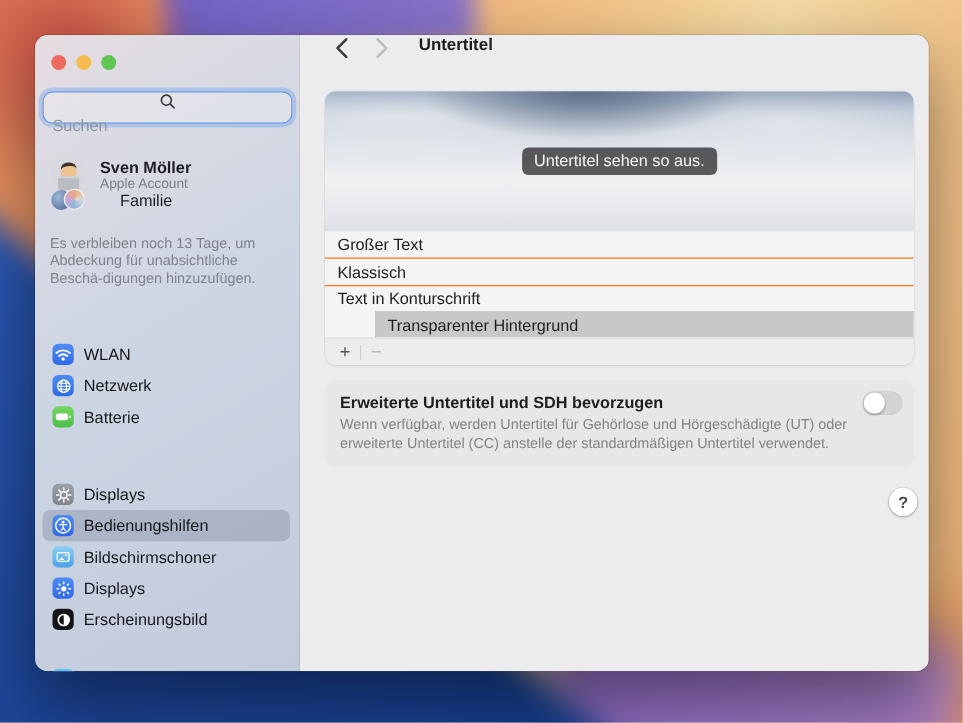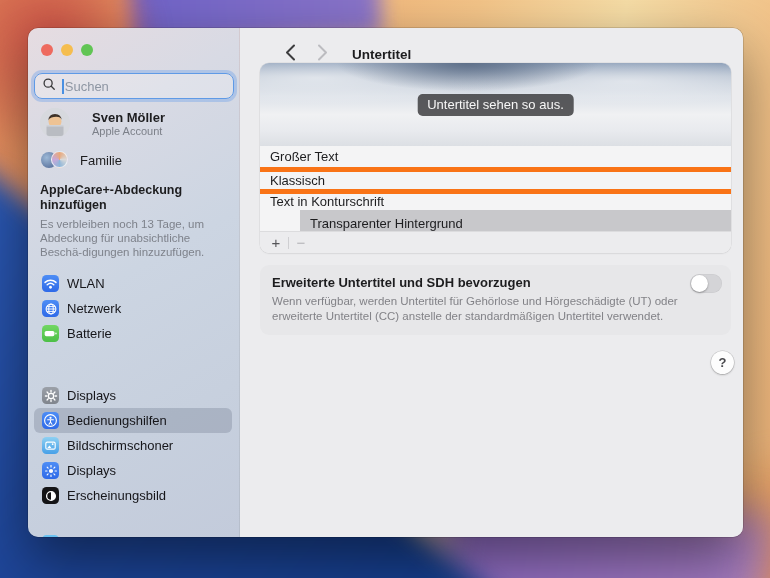--- a/index.html
+++ b/index.html
@@ -28,38 +28,38 @@
   
   .sidebar { position:relative; width:212px; flex:none;
     background:linear-gradient(150deg,#e6dce1 0%,#d8dae4 22%,#ccd5e2 48%,#c7d0de 75%,#c3cbdb 100%);
     border-right:1px solid rgba(0,0,0,.08); }
   .traffic { position:absolute; top:16px; left:13px; display:flex; gap:8px; }
   .traffic span { width:12px; height:12px; border-radius:50%; display:block; }
   .tl-red{ background:#ee6a5f; } .tl-yellow{ background:#f5bd4f; } .tl-green{ background:#61c554; }
 
   .search { position:absolute; top:45px; left:6px; width:200px; height:26px;
     background:rgba(255,255,255,.22); border:1.5px solid #5f9ae6; border-radius:8px;
-    box-shadow:0 0 0 3px rgba(96,156,235,.35); display:flex; align-items:center; padding:0 7px; }
+    box-shadow:0 0 0 3px rgba(96,156,235,.35); display:flex; align-items:center; padding:0 7px;flex-direction:column; }
   .search svg { flex:none; }
   .search .caret { width:2px; height:15px; background:#4a90e2; margin:0 1px 0 6px; }
   .search input { border:none; outline:none; background:transparent; width:100%;
     font-size:13px; color:#1d1d1f; font-family:inherit; }
   .search input::placeholder { color:#8e96a3; }
 
-  .profile { position:absolute; top:80px; left:12px; display:flex; align-items:center; gap:22px; }
+  .profile { position:absolute; top:96px; left:12px; display:flex; align-items:center; gap:10px; }
   .avatar { width:30px; height:30px; border-radius:50%; background:#d7d9de; overflow:hidden; flex:none; }
   .p-name { font-size:13px; font-weight:700; color:#1d1d1f; line-height:15px; }
   .p-sub { font-size:11px; color:#7c8089; }
 
   .family { position:absolute; top:122px; left:12px; display:flex; align-items:center; gap:10px; }
   .fam-icons { width:30px; height:20px; position:relative; flex:none; }
   .fam-icons i { position:absolute; border-radius:50%; display:block; }
   .fam-a { left:1px; top:2px; width:16px; height:16px; background:radial-gradient(circle at 35% 35%,#9db8d6,#49618f); }
   .fam-b { left:11px; top:1px; width:17px; height:17px; background:conic-gradient(#e8a87c,#d9d9d9,#8fb6d9,#c8a8d9,#e8a87c); border:1px solid rgba(255,255,255,.7); }
-  .fam-label { font-size:13px; color:#1d1d1f; }
+  .fam-label { font-size:13px; color:#1d1d1f;margin-left:16px; }
 
   .applecare { position:absolute; top:155px; left:12px; right:16px; }
   .ac-title { font-size:12.5px; font-weight:700; color:#1d1d1f; line-height:14.5px; }
   .ac-desc { margin-top:5px; font-size:11.5px; color:#7e828b; line-height:14px; }
 
   .nav-group { position:absolute; left:6px; right:7px; }
   .g1 { top:243px; } .g2 { top:355px; }
   .nav-item { height:25px; display:flex; align-items:center; padding-left:8px; gap:8px;
     border-radius:6px; cursor:default; }
   .nav-item.selected { background:rgba(96,106,128,.28); }
@@ -72,39 +72,39 @@
   .ic-lblue { background:linear-gradient(180deg,#8ed0f2,#47a0e8); }
   .ic-siri { background:#fdf1f4; }
   .ic-black { background:#141416; }
   .siri-swirl { width:12px; height:12px; border-radius:50%;
     background:conic-gradient(#f55fa0,#ff9a5c,#ffe29a,#8fdcff,#7f6df0,#f55fa0); filter:blur(.7px); }
   .partial-icon { position:absolute; left:14px; top:507px; width:17px; height:17px;
     border-radius:4.5px; background:linear-gradient(180deg,#6cc4f2,#3f9ae8); }
 
   
   .content { flex:1; background:#ececee; display:flex; flex-direction:column; position:relative; }
-  .content-header { height:34px; flex:none; display:flex; align-items:flex-end; padding-left:40px; }
+  .content-header { height:44px; flex:none; display:flex; align-items:flex-start; padding-left:23px; }
   .nav-arrow { width:20px; height:20px; display:flex; align-items:center; justify-content:center; }
   .nav-arrow + .nav-arrow { margin-left:12px; }
   .page-title { margin-left:20px; font-size:13.5px; font-weight:700; color:#1d1d1f; }
 
   .panel { margin:1px 12px 0 20px; border-radius:9px; overflow:hidden;
     box-shadow:0 0 0 .5px rgba(0,0,0,.08), 0 1px 2px rgba(0,0,0,.05); background:#f4f4f5; }
-  .preview { height:83px; position:relative;
+  .preview { height:112px; position:relative;
     background:
       radial-gradient(45% 55% at 44% 0%, #5f7089 0%, rgba(95,112,137,0) 62%),
       radial-gradient(60% 45% at 12% 18%, rgba(255,255,255,.55) 0%, rgba(255,255,255,0) 70%),
       radial-gradient(55% 40% at 78% 22%, rgba(255,255,255,.5) 0%, rgba(255,255,255,0) 70%),
       linear-gradient(180deg,#8d9fb8 0%,#b7c2d1 16%,#dde2e9 40%,#f0f1f3 62%,#e8eaee 82%,#dcdfe4 100%); }
   .caption-chip { position:absolute; left:50%; top:50%; transform:translate(-50%,-50%);
     background:rgba(56,56,58,.82); color:#f7f7f7; font-size:13px; padding:3px 10px 4px;
     border-radius:5px; white-space:nowrap; }
   .style-row { height:21.3px; display:flex; align-items:center; padding-left:10px;
     font-size:13px; color:#1d1d1f; background:#f4f4f5; }
-  .style-row + .style-row { border-top:5px solid #f97316; }
+  .style-row + .style-row { border-top:1px solid #f97316; }
   .style-row.selected { background:#c8c8cb; border-top-color:#c8c8cb;margin-left:40px; }
   .list-footer { height:22px; background:#ececee; border-top:1px solid #dcdcde;
     display:flex; align-items:center; padding-left:7px; }
   .lf-btn { width:18px; text-align:center; font-size:15px; line-height:18px; color:#545458; }
   .lf-btn.disabled { color:#b3b3b7; }
   .lf-divider { width:1px; height:12px; background:#cfcfd2; margin:0 3px; }
 
   .sdh-card { margin:12px 12px 0 20px; background:#e7e7e9; border-radius:9px;
     padding:10px 14px 12px 12px; position:relative; }
   .sdh-title { font-size:13px; font-weight:700; color:#1d1d1f; }
@@ -169,21 +169,20 @@
 
     <div class="family">
       <span class="fam-icons">
         <i class="fam-a"></i>
           <i class="fam-b"></i>
       </span>
       <span class="fam-label">Familie</span>
     </div>
 
     <div class="applecare">
-      <div class="ac-title">AppleCare+-Abdeckung hinzufügen</div>
       <div class="ac-desc">Es verbleiben noch 13 Tage, um Abdeckung für unabsichtliche Beschä-digungen hinzuzufügen.</div>
     </div>
 
     <div class="nav-group g1">
       <div class="nav-item">
         <span class="app-icon ic-blue">
           <svg width="15" height="15" viewBox="0 0 16 16">
               <path d="M2.2 6.8 C5.4 3.8 10.6 3.8 13.8 6.8" fill="none" stroke="#fff" stroke-width="1.6" stroke-linecap="round"></path>
               <path d="M4.5 9.4 C6.6 7.5 9.4 7.5 11.5 9.4" fill="none" stroke="#fff" stroke-width="1.6" stroke-linecap="round"></path>
               <circle cx="8" cy="12" r="1.5" fill="#fff"></circle>

